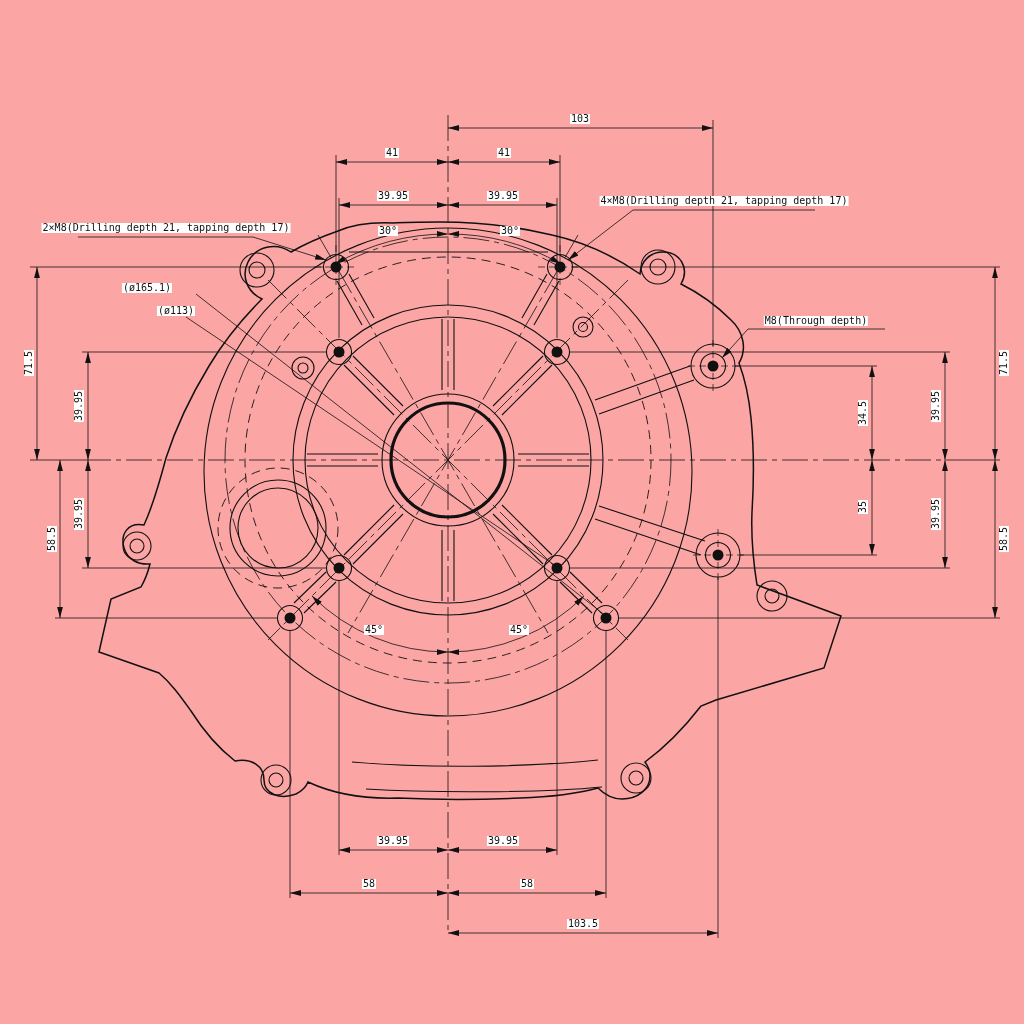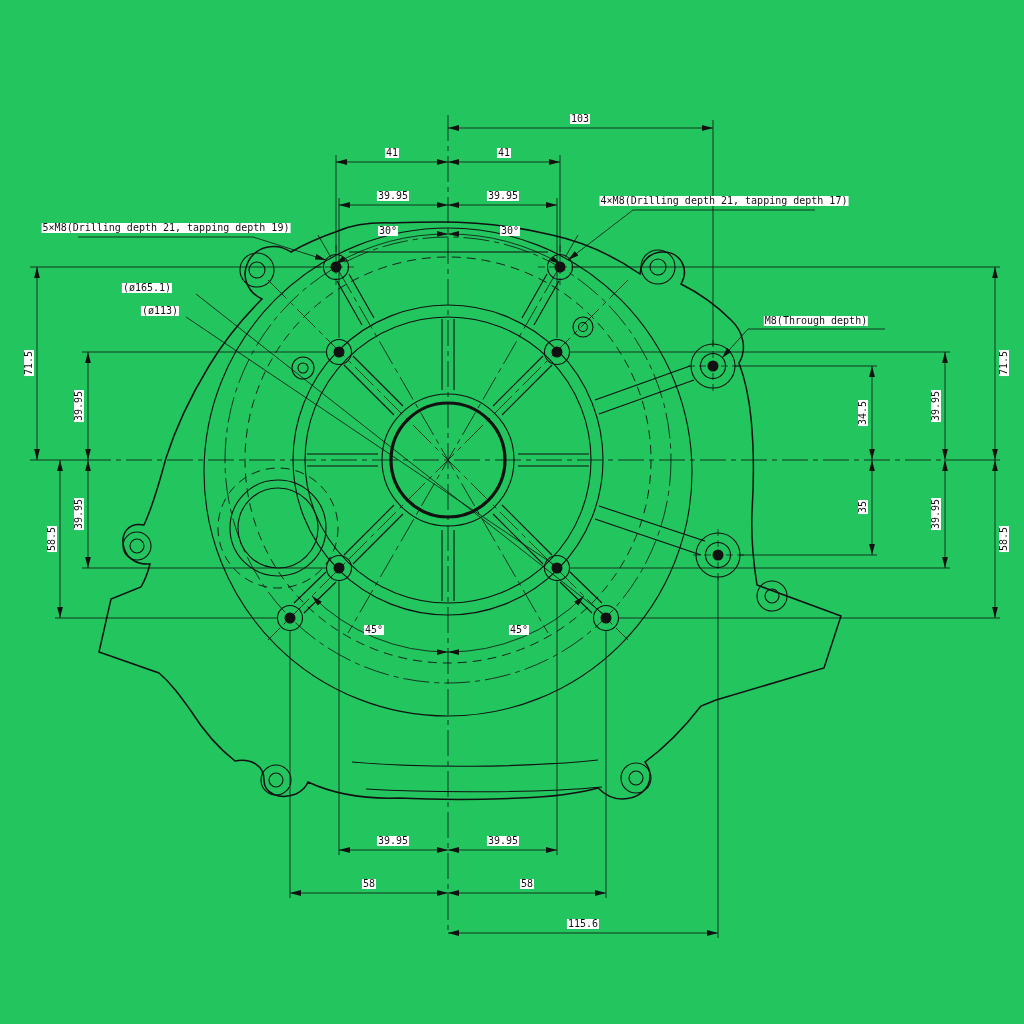--- a/index.html
+++ b/index.html
@@ -1,17 +1,17 @@
 <!DOCTYPE html>
 <html><head>
 <meta charset="utf-8">
 <style>
   html,body{margin:0;padding:0;background:#fff}
   .canvas{
-    position:relative;width:1024px;height:1024px;background:#22c55e;
+    position:relative;width:1024px;height:1024px;background:#fca5a5;
     overflow:hidden;font-family:"DejaVu Sans Mono",monospace;color:#111;
   }
   .canvas svg{position:absolute;left:0;top:0}
   .lbl{
     position:absolute;transform:translate(-50%,-50%);
     font-size:10px;line-height:1;white-space:nowrap;
     background:#fff;padding:0 1px;color:#111;
   }
   .lbl.v{transform:translate(-50%,-50%) rotate(-90deg)}
   .lbl.note{font-size:10px}
@@ -265,38 +265,38 @@
   </g>
 </svg>
 
 <div class="lbl" style="left:580px;top:119px">103</div>
 <div class="lbl" style="left:392px;top:153px">41</div>
 <div class="lbl" style="left:504px;top:153px">41</div>
 <div class="lbl" style="left:393px;top:196px">39.95</div>
 <div class="lbl" style="left:503px;top:196px">39.95</div>
 <div class="lbl" style="left:388px;top:231px">30°</div>
 <div class="lbl" style="left:510px;top:231px">30°</div>
-<div class="lbl note" style="left:166px;top:228px">5×M8(Drilling depth 21, tapping depth 19)</div>
+<div class="lbl note" style="left:166px;top:228px">2×M8(Drilling depth 21, tapping depth 17)</div>
 <div class="lbl note" style="left:724px;top:201px">4×M8(Drilling depth 21, tapping depth 17)</div>
 <div class="lbl note" style="left:816px;top:321px">M8(Through depth)</div>
 <div class="lbl note" style="left:147px;top:288px">(ø165.1)</div>
-<div class="lbl note" style="left:160px;top:311px">(ø113)</div>
+<div class="lbl note" style="left:176px;top:311px">(ø113)</div>
 
 <div class="lbl v" style="left:29px;top:363px">71.5</div>
 <div class="lbl v" style="left:52px;top:539px">58.5</div>
 <div class="lbl v" style="left:79px;top:406px">39.95</div>
 <div class="lbl v" style="left:79px;top:514px">39.95</div>
 <div class="lbl v" style="left:1004px;top:363px">71.5</div>
 <div class="lbl v" style="left:1004px;top:539px">58.5</div>
 <div class="lbl v" style="left:936px;top:406px">39.95</div>
 <div class="lbl v" style="left:936px;top:514px">39.95</div>
 <div class="lbl v" style="left:863px;top:413px">34.5</div>
 <div class="lbl v" style="left:863px;top:507px">35</div>
 
 <div class="lbl" style="left:374px;top:630px">45°</div>
 <div class="lbl" style="left:519px;top:630px">45°</div>
 <div class="lbl" style="left:393px;top:841px">39.95</div>
 <div class="lbl" style="left:503px;top:841px">39.95</div>
 <div class="lbl" style="left:369px;top:884px">58</div>
 <div class="lbl" style="left:527px;top:884px">58</div>
-<div class="lbl" style="left:583px;top:924px">115.6</div>
+<div class="lbl" style="left:583px;top:924px">103.5</div>
 
 </div>
 
 </body></html>

